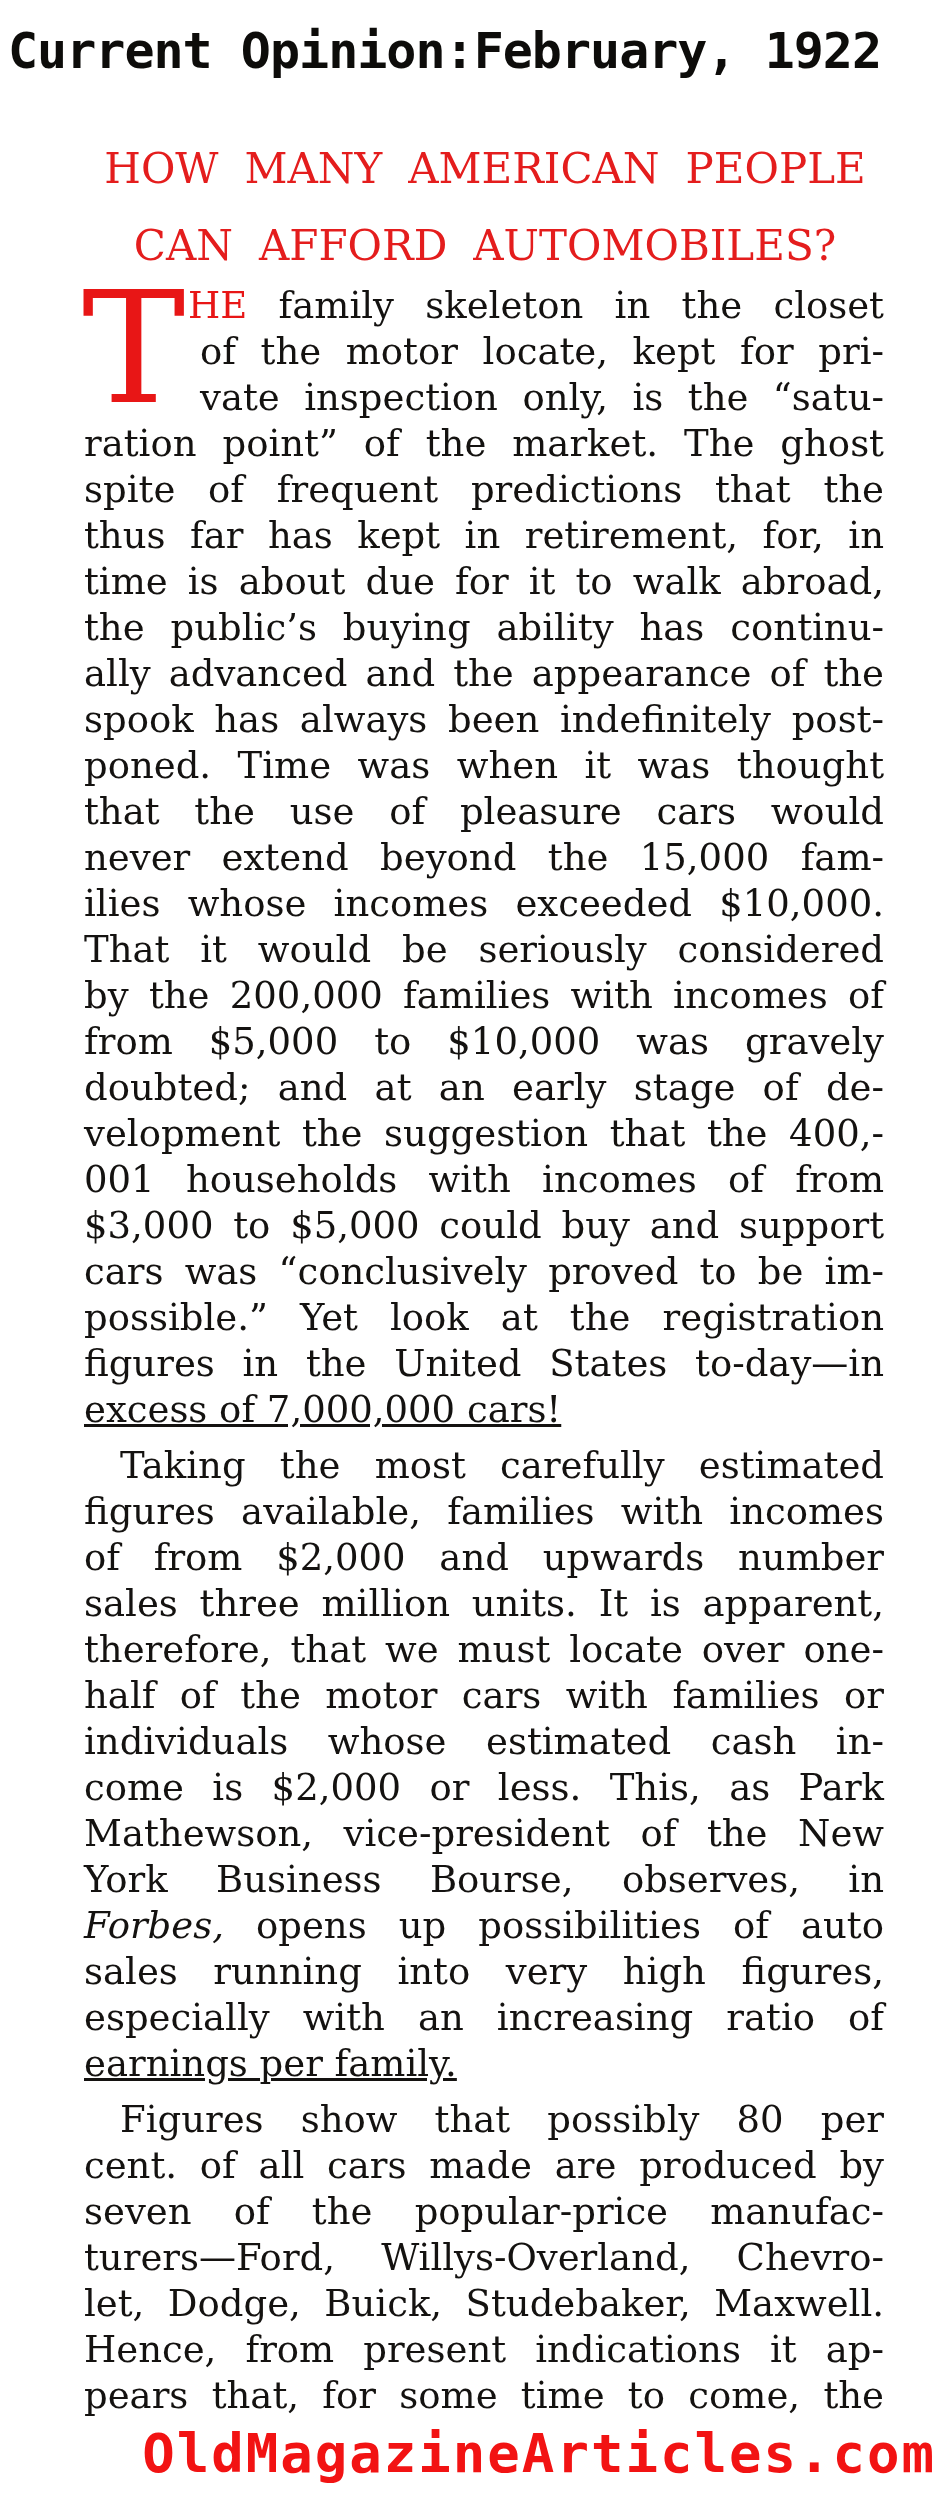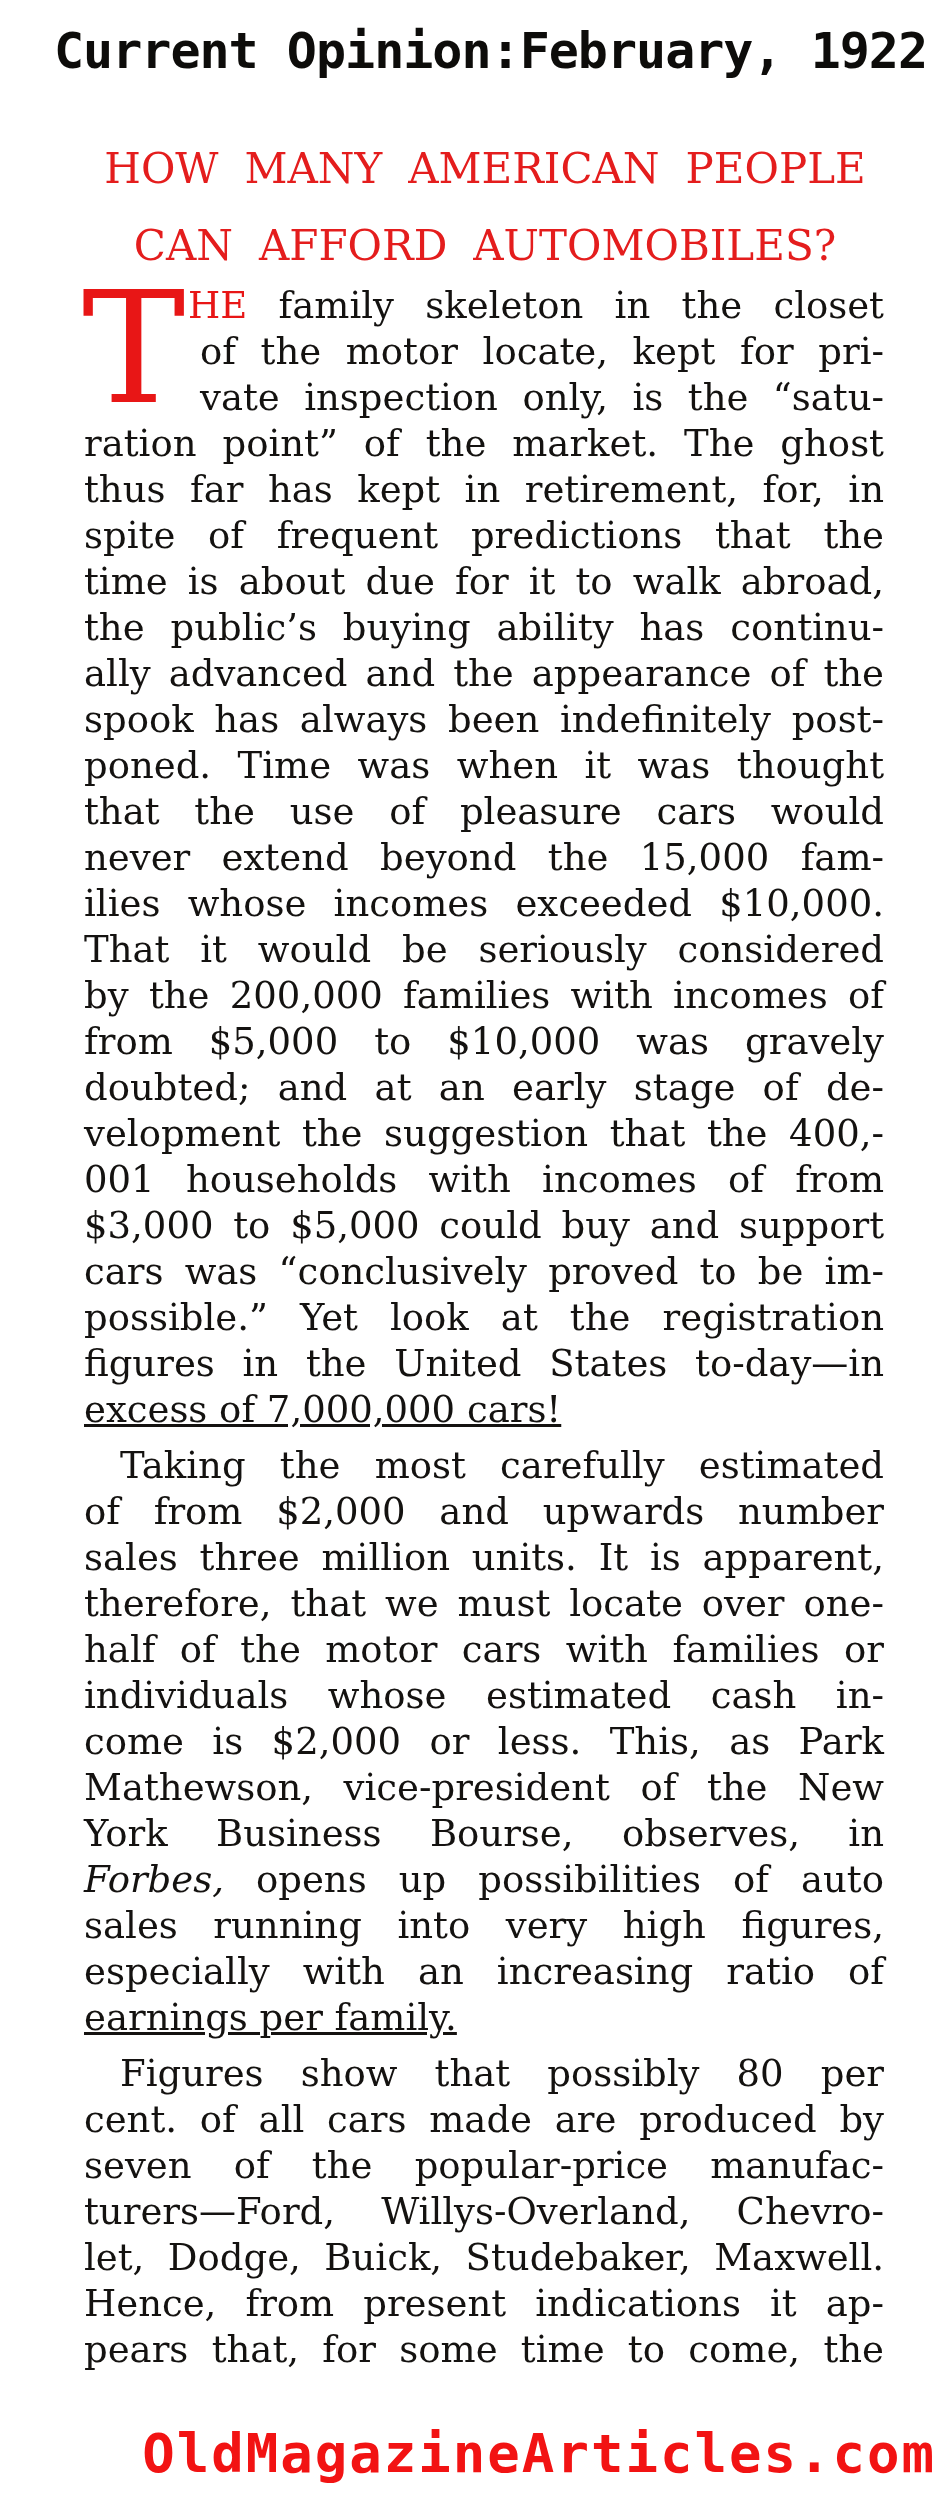--- a/index.html
+++ b/index.html
@@ -20,21 +20,20 @@
     color:var(--ink);
   }
   .masthead{
     position:absolute;top:22px;left:8px;
     font-family:"DejaVu Sans Mono",monospace;
     font-weight:bold;
     font-size:50px;
     letter-spacing:-1px;
     white-space:nowrap;
     color:#0d0c0a;
-    margin-left:46px;
   }
   .headline{
     position:absolute;top:130px;left:17px;width:936px;margin:0;
     text-align:center;
     font-weight:normal;
     font-size:42px;
     line-height:77px;
     word-spacing:0.30em;
     color:var(--red-hl);
   }
@@ -85,22 +84,22 @@
   </h1>
 
   <div class="body">
     <span class="dropcap">T</span>
 
   <div class="para">
         <div class="line pad1"><span class="red">HE</span><span> family skeleton in the closet</span></div>
         <div class="line pad2">of the motor locate, kept for pri-</div>
         <div class="line pad2">vate inspection only, is the “satu-</div>
         <div class="line">ration point” of the market.  The ghost</div>
+        <div class="line">spite of frequent predictions that the</div>
         <div class="line">thus far has kept in retirement, for, in</div>
-        <div class="line">spite of frequent predictions that the</div>
         <div class="line">time is about due for it to walk abroad,</div>
         <div class="line">the public’s buying ability has continu-</div>
         <div class="line">ally advanced and the appearance of the</div>
         <div class="line">spook has always been indefinitely post-</div>
         <div class="line">poned.  Time was when it was thought</div>
         <div class="line">that the use of pleasure cars would</div>
         <div class="line">never extend beyond the 15,000 fam-</div>
         <div class="line">ilies whose incomes exceeded $10,000.</div>
         <div class="line">That it would be seriously considered</div>
         <div class="line">by the 200,000 families with incomes of</div>
@@ -109,20 +108,21 @@
         <div class="line">velopment the suggestion that the 400,-</div>
         <div class="line">001 households with incomes of from</div>
         <div class="line">$3,000 to $5,000 could buy and support</div>
         <div class="line">cars was “conclusively proved to be im-</div>
         <div class="line">possible.”  Yet look at the registration</div>
         <div class="line">figures in the United States to-day—in</div>
         <div class="line nj">excess of 7,000,000 cars!</div>
       </div>
       <div class="para">
         <div class="line ind">Taking the most carefully estimated</div>
+        <div class="line">figures available, families with incomes</div>
         <div class="line">of from $2,000 and upwards number</div>
         <div class="line">sales three million units. It is apparent,</div>
         <div class="line">therefore, that we must locate over one-</div>
         <div class="line">half of the motor cars with families or</div>
         <div class="line">individuals whose estimated cash in-</div>
         <div class="line">come is $2,000 or less.  This, as Park</div>
         <div class="line">Mathewson, vice-president of the New</div>
         <div class="line">York Business Bourse, observes, in</div>
         <div class="line"><i>Forbes,</i><span> opens up possibilities of auto</span></div>
         <div class="line">sales running into very high figures,</div>

